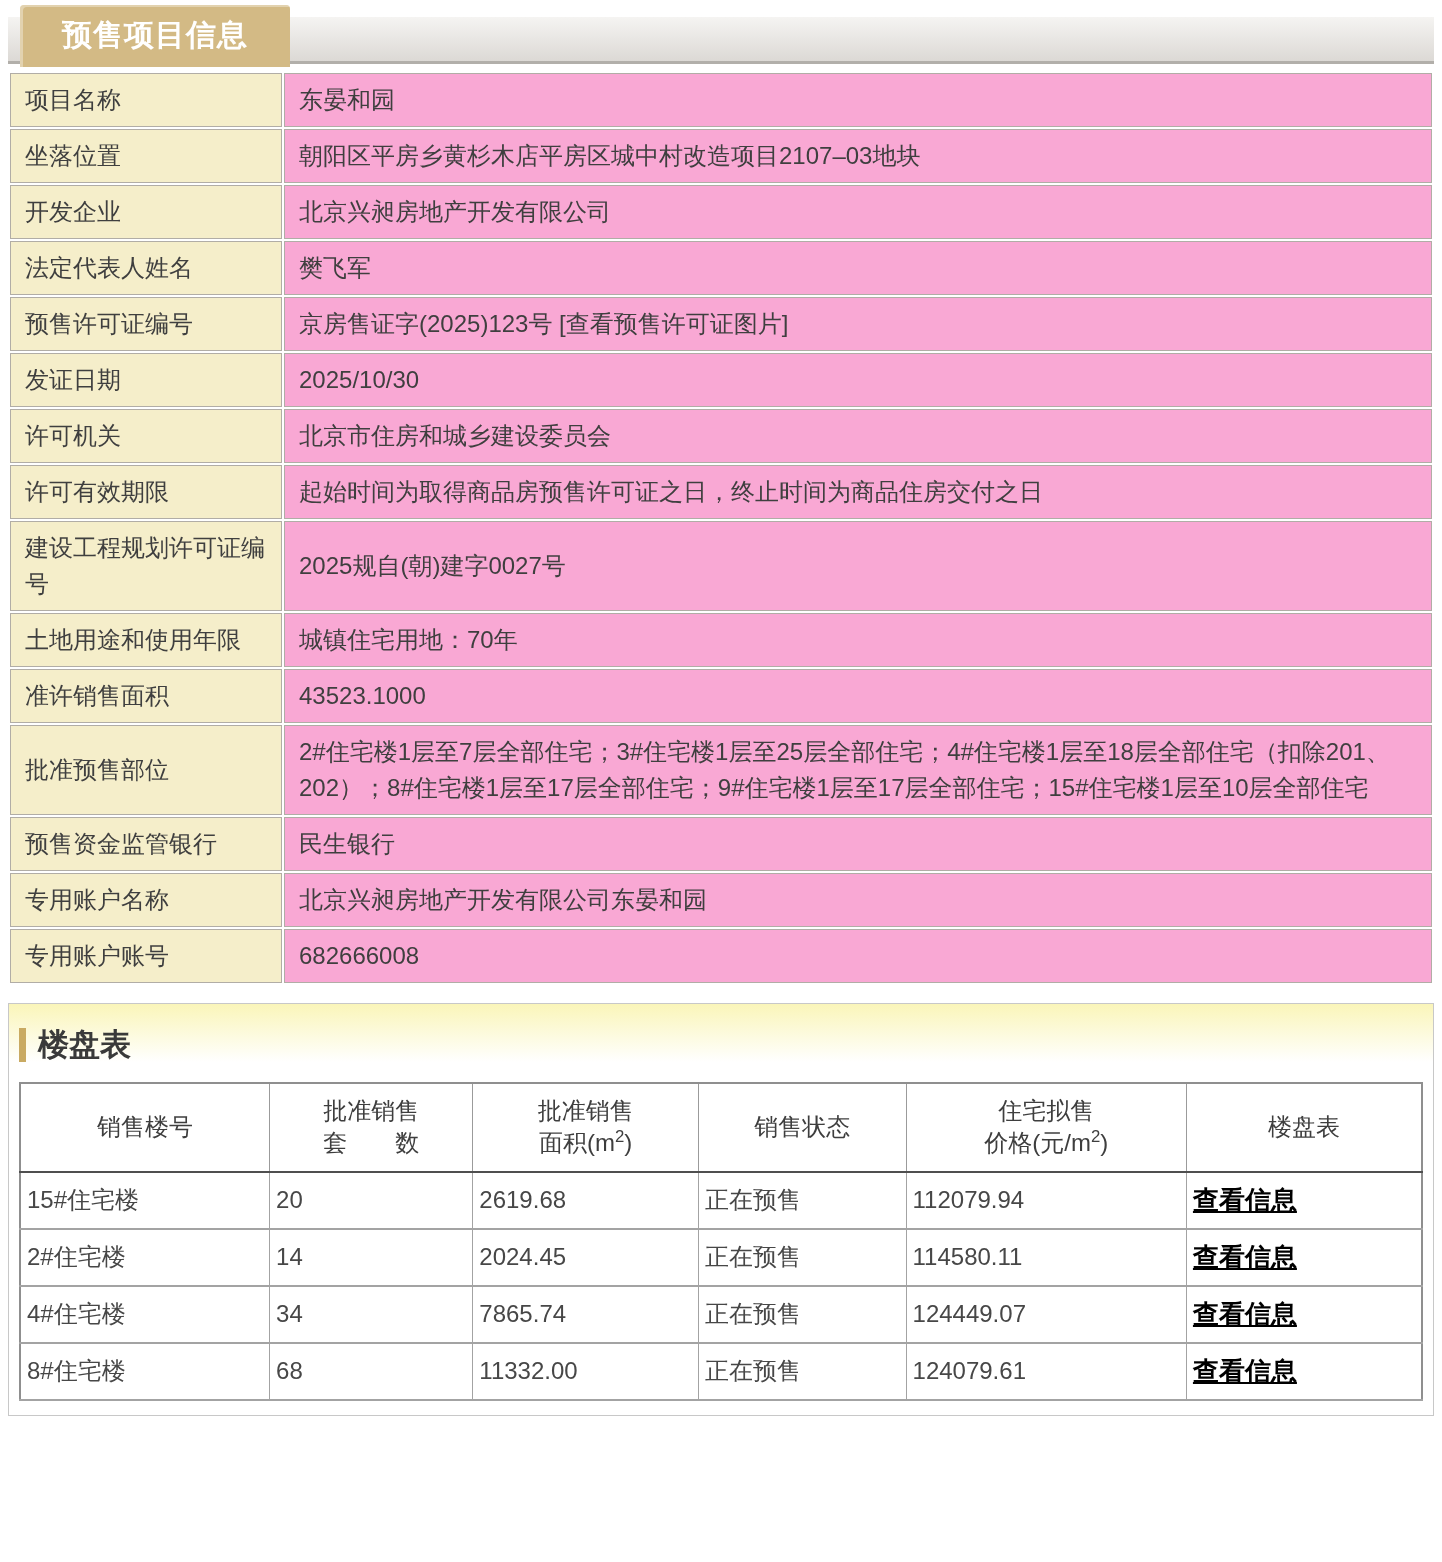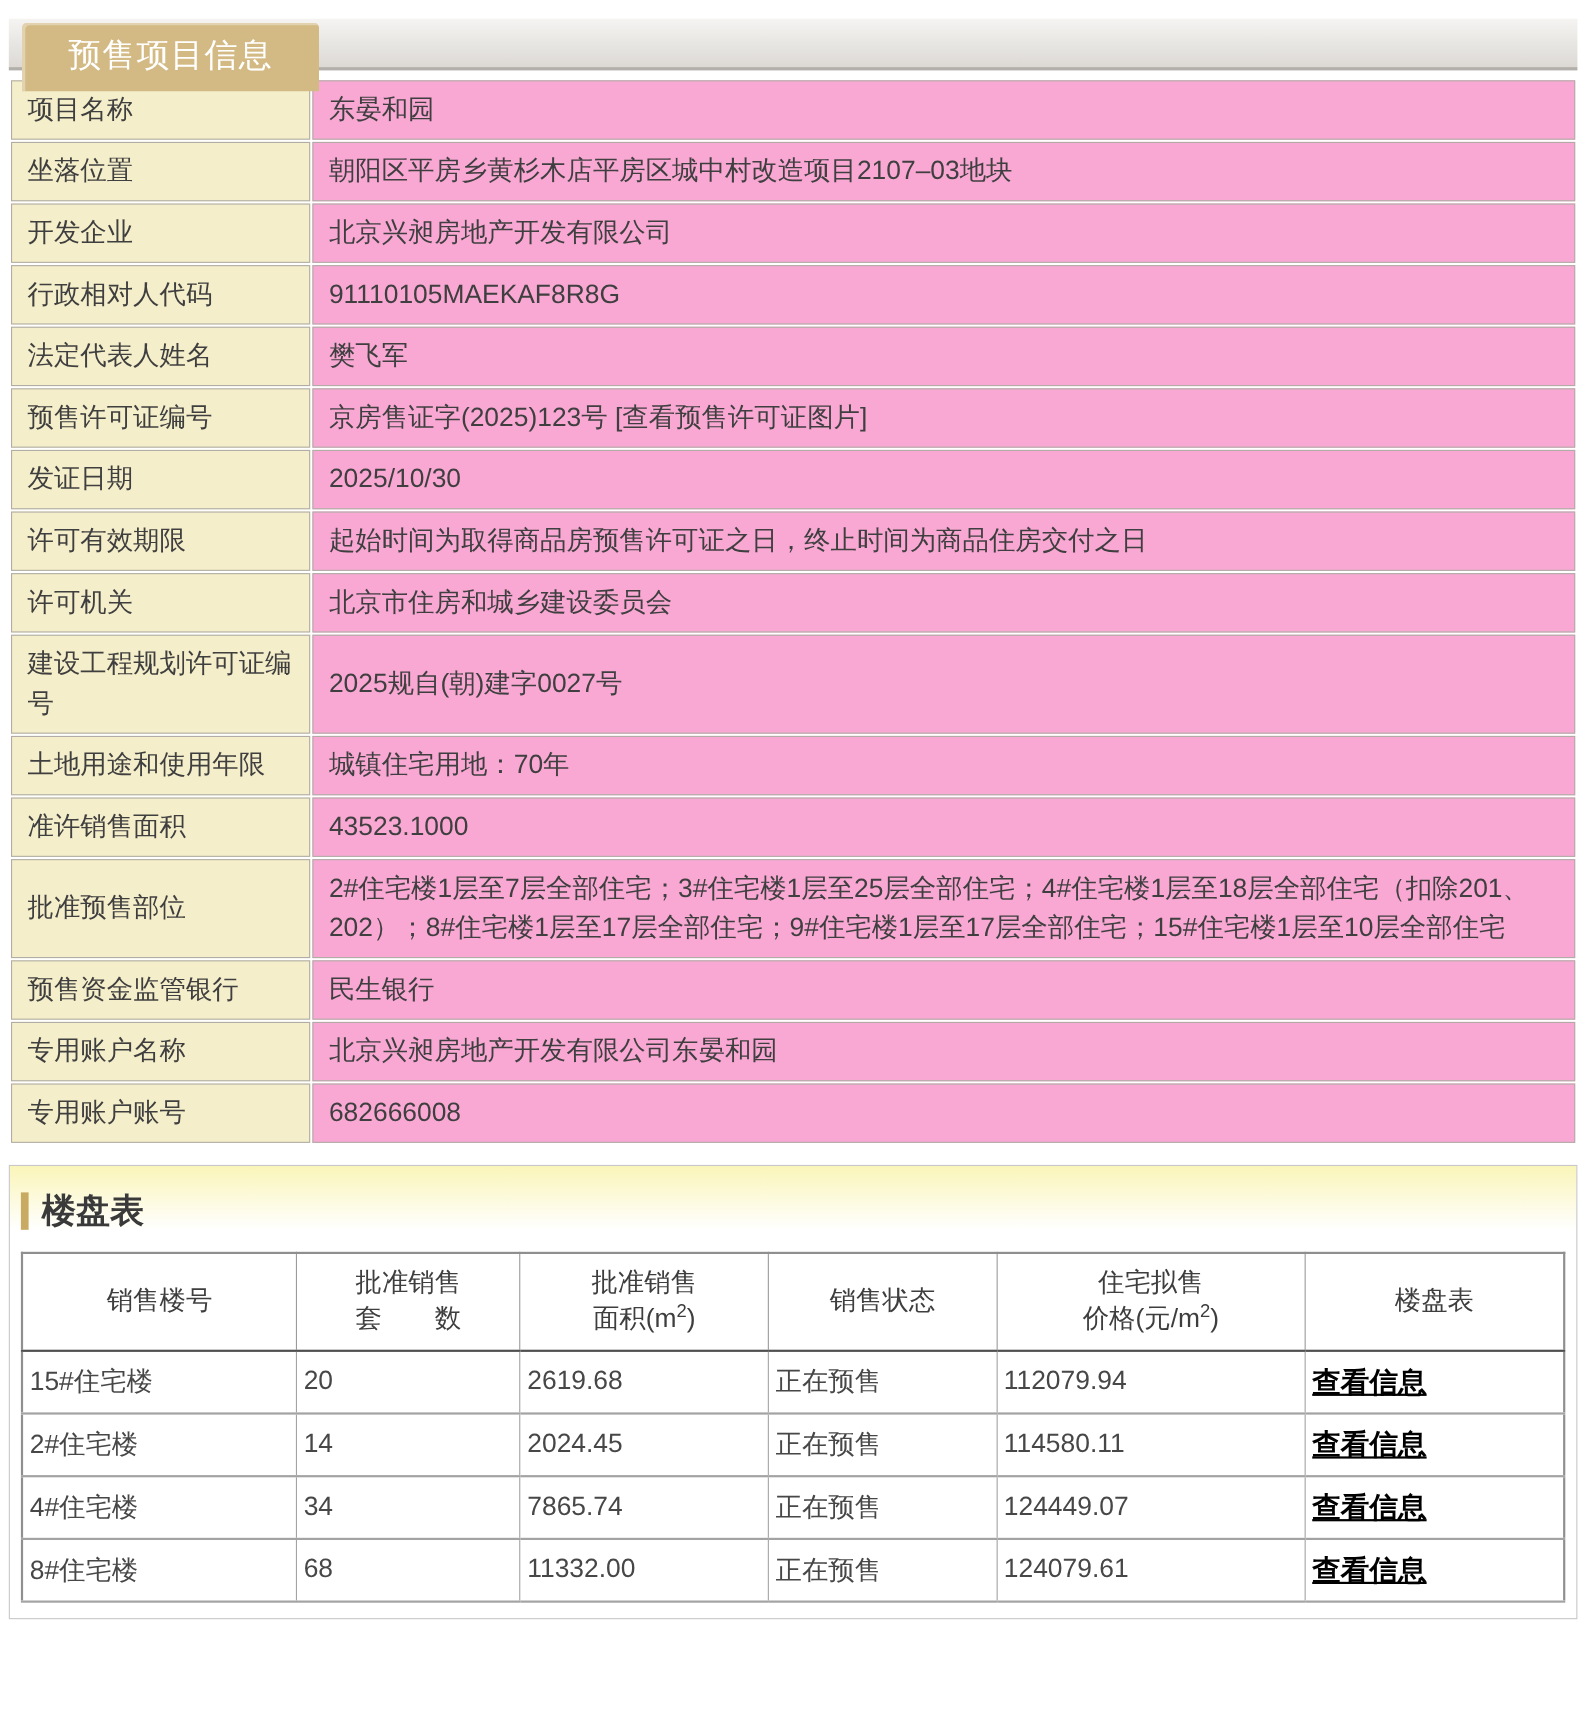--- a/index.html
+++ b/index.html
@@ -13,24 +13,24 @@
   .page { padding: 0 8px 10px 8px; }
 
   
   .tabbar { position: relative; height: 65px; margin-top: 5px; }
   .tabbar-band {
     position: absolute; left: 0; right: 0; top: 12px; height: 47px;
     background: linear-gradient(#f5f4f2, #dcd9d5);
     border-bottom: 3px solid #b2afaa;
   }
   .tab {
-    position: absolute; left: 12px; top: 16px; height: 62px;
+    position: absolute; left: 12px; top: 0; height: 62px;
     padding: 0 42px; line-height: 60px;
     background: #d3ba85; color: #ffffff;
-    font-size: 30px; font-weight: normal;
+    font-size: 30px; font-weight: bold;
     border-radius: 4px 4px 0 0;
     box-shadow: inset 3px 2px 0 rgba(255,255,255,0.35);
     letter-spacing: 1px;
     cursor: default;
     text-align: right;
   }
 
   
   table.info-table {
     width: 100%;
@@ -120,42 +120,38 @@
         </tr>
         <tr>
           <td class="label">坐落位置</td>
           <td class="value"><span>朝阳区平房乡黄杉木店平房区城中村改造项目2107–03地块</span></td>
         </tr>
         <tr>
           <td class="label">开发企业</td>
           <td class="value"><span>北京兴昶房地产开发有限公司</span></td>
         </tr>
         <tr>
-          <td class="label">行政相对人代码</td>
-          <td class="value"><span>91110105MAEKAF8R8G</span></td>
-        </tr>
-        <tr>
           <td class="label">法定代表人姓名</td>
           <td class="value"><span>樊飞军</span></td>
         </tr>
         <tr>
           <td class="label">预售许可证编号</td>
           <td class="value"><span>京房售证字(2025)123号 </span><a class="inline-link">[查看预售许可证图片]</a></td>
         </tr>
         <tr>
           <td class="label">发证日期</td>
           <td class="value"><span>2025/10/30</span></td>
         </tr>
         <tr>
+          <td class="label">许可机关</td>
+          <td class="value"><span>北京市住房和城乡建设委员会</span></td>
+        </tr>
+        <tr>
           <td class="label">许可有效期限</td>
           <td class="value"><span>起始时间为取得商品房预售许可证之日，终止时间为商品住房交付之日</span></td>
-        </tr>
-        <tr>
-          <td class="label">许可机关</td>
-          <td class="value"><span>北京市住房和城乡建设委员会</span></td>
         </tr>
         <tr>
           <td class="label">建设工程规划许可证编号</td>
           <td class="value"><span>2025规自(朝)建字0027号</span></td>
         </tr>
         <tr>
           <td class="label">土地用途和使用年限</td>
           <td class="value"><span>城镇住宅用地：70年</span></td>
         </tr>
         <tr>

